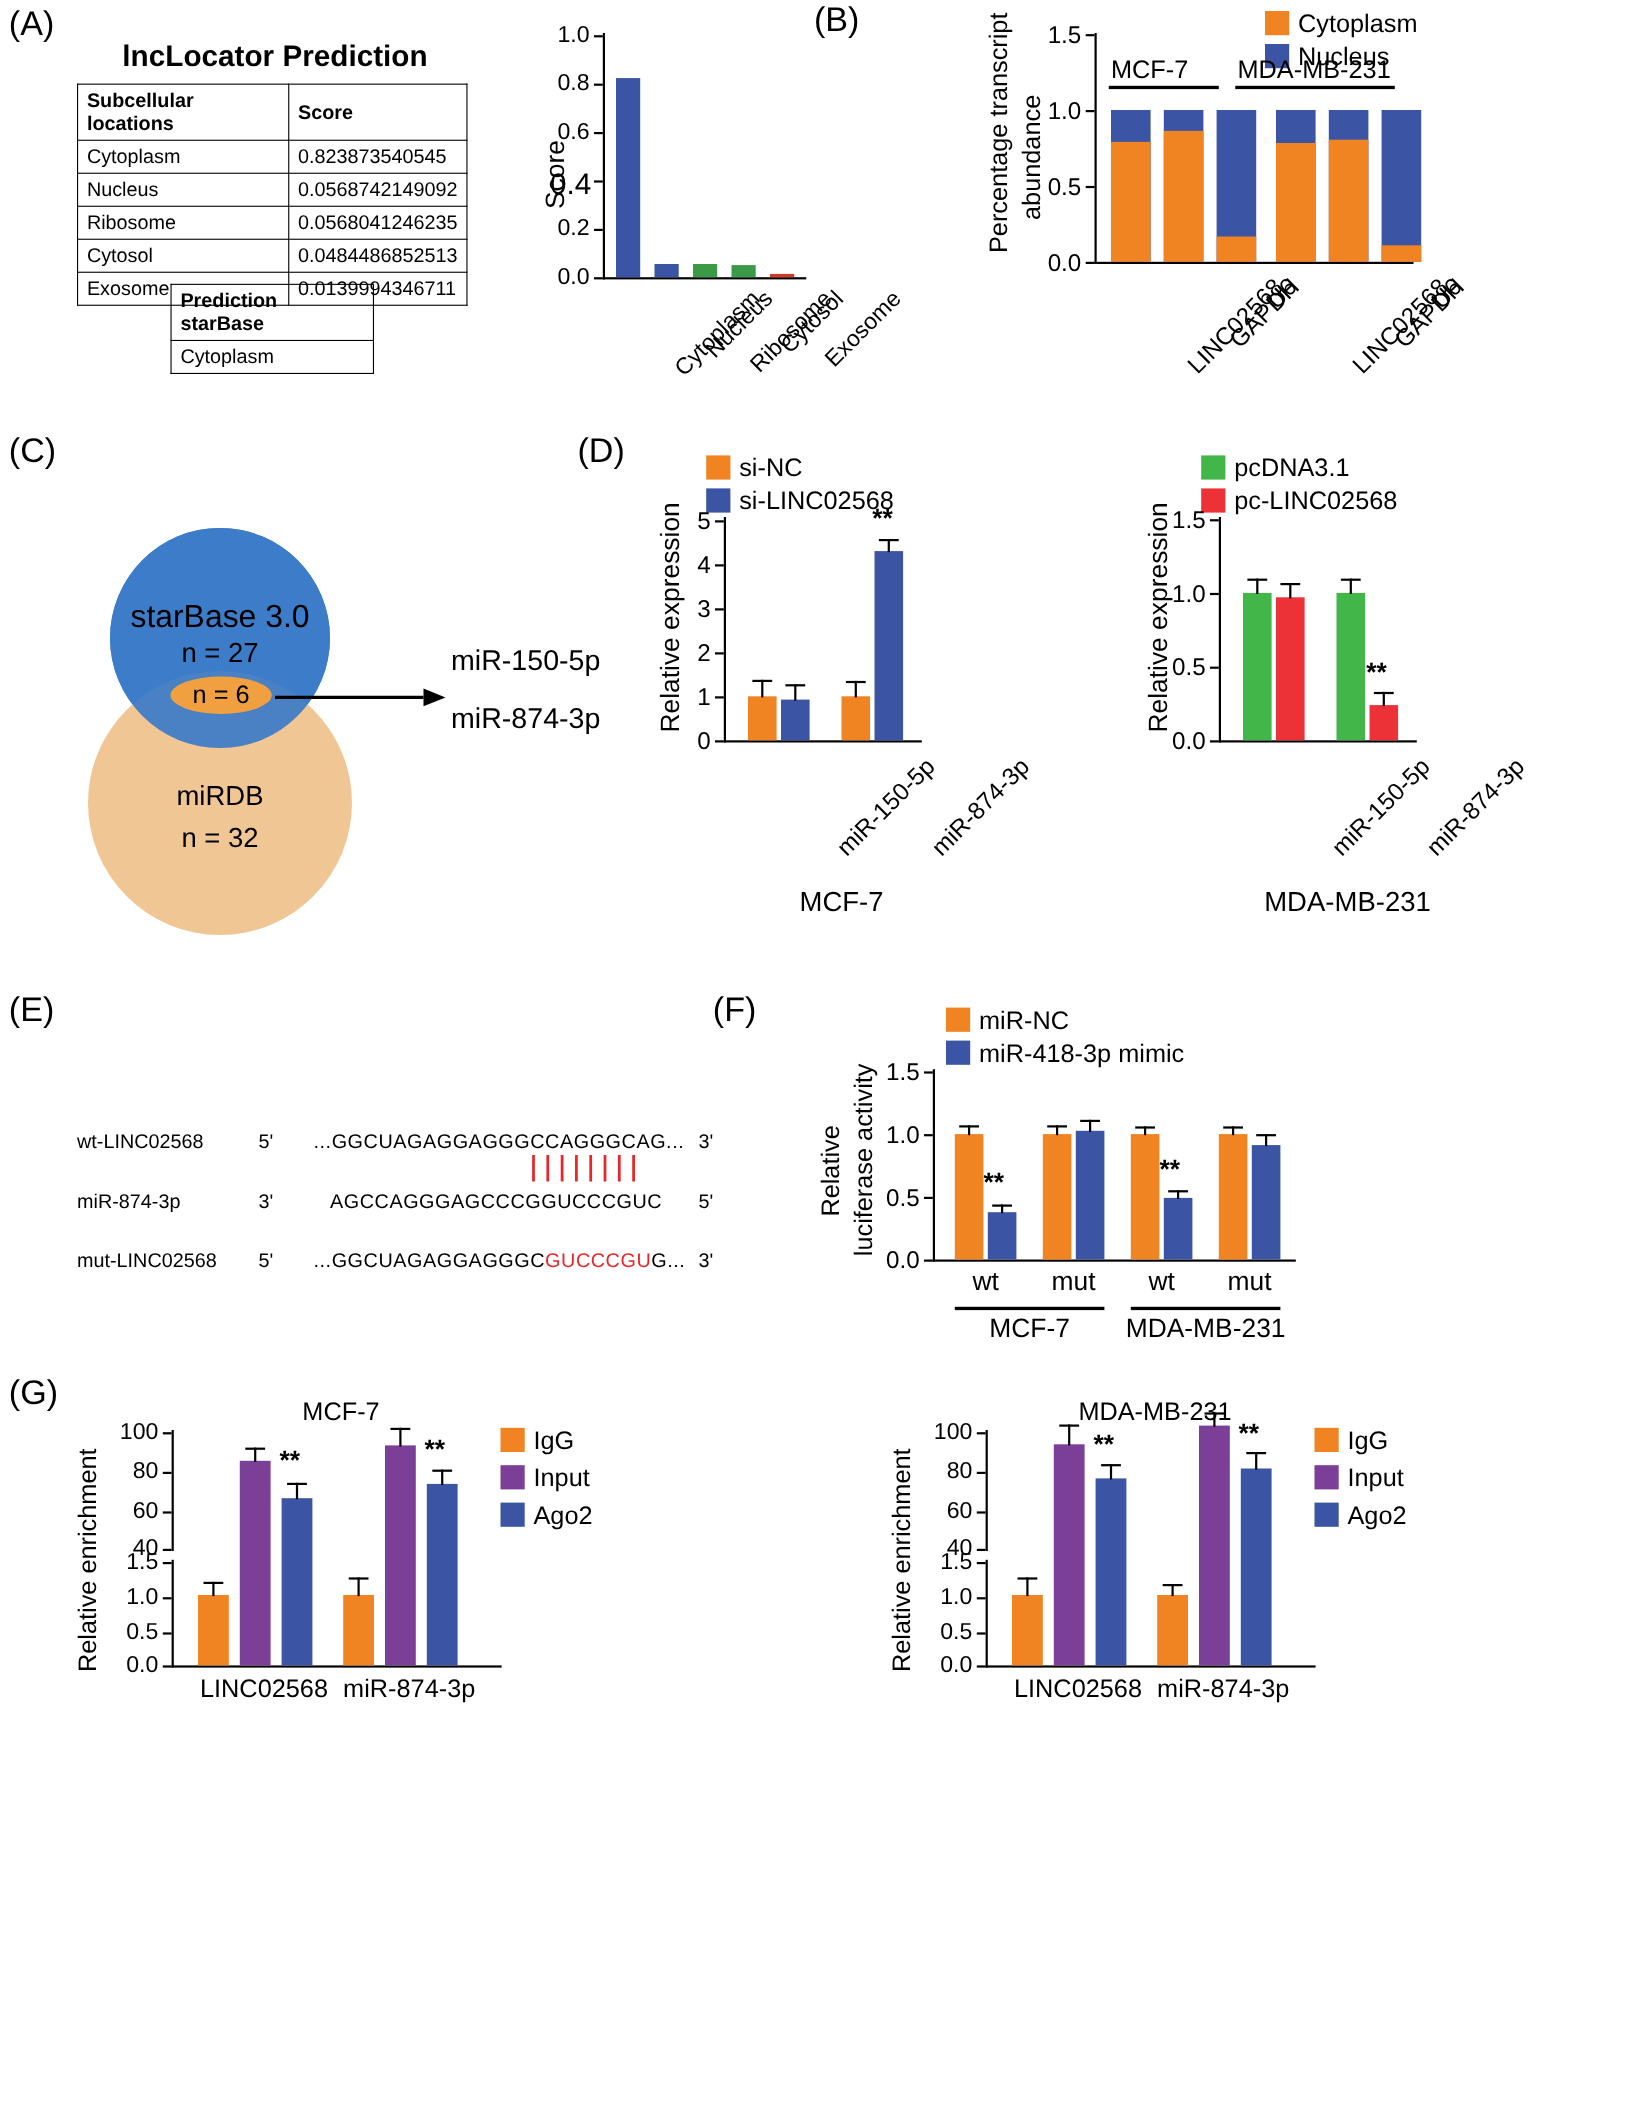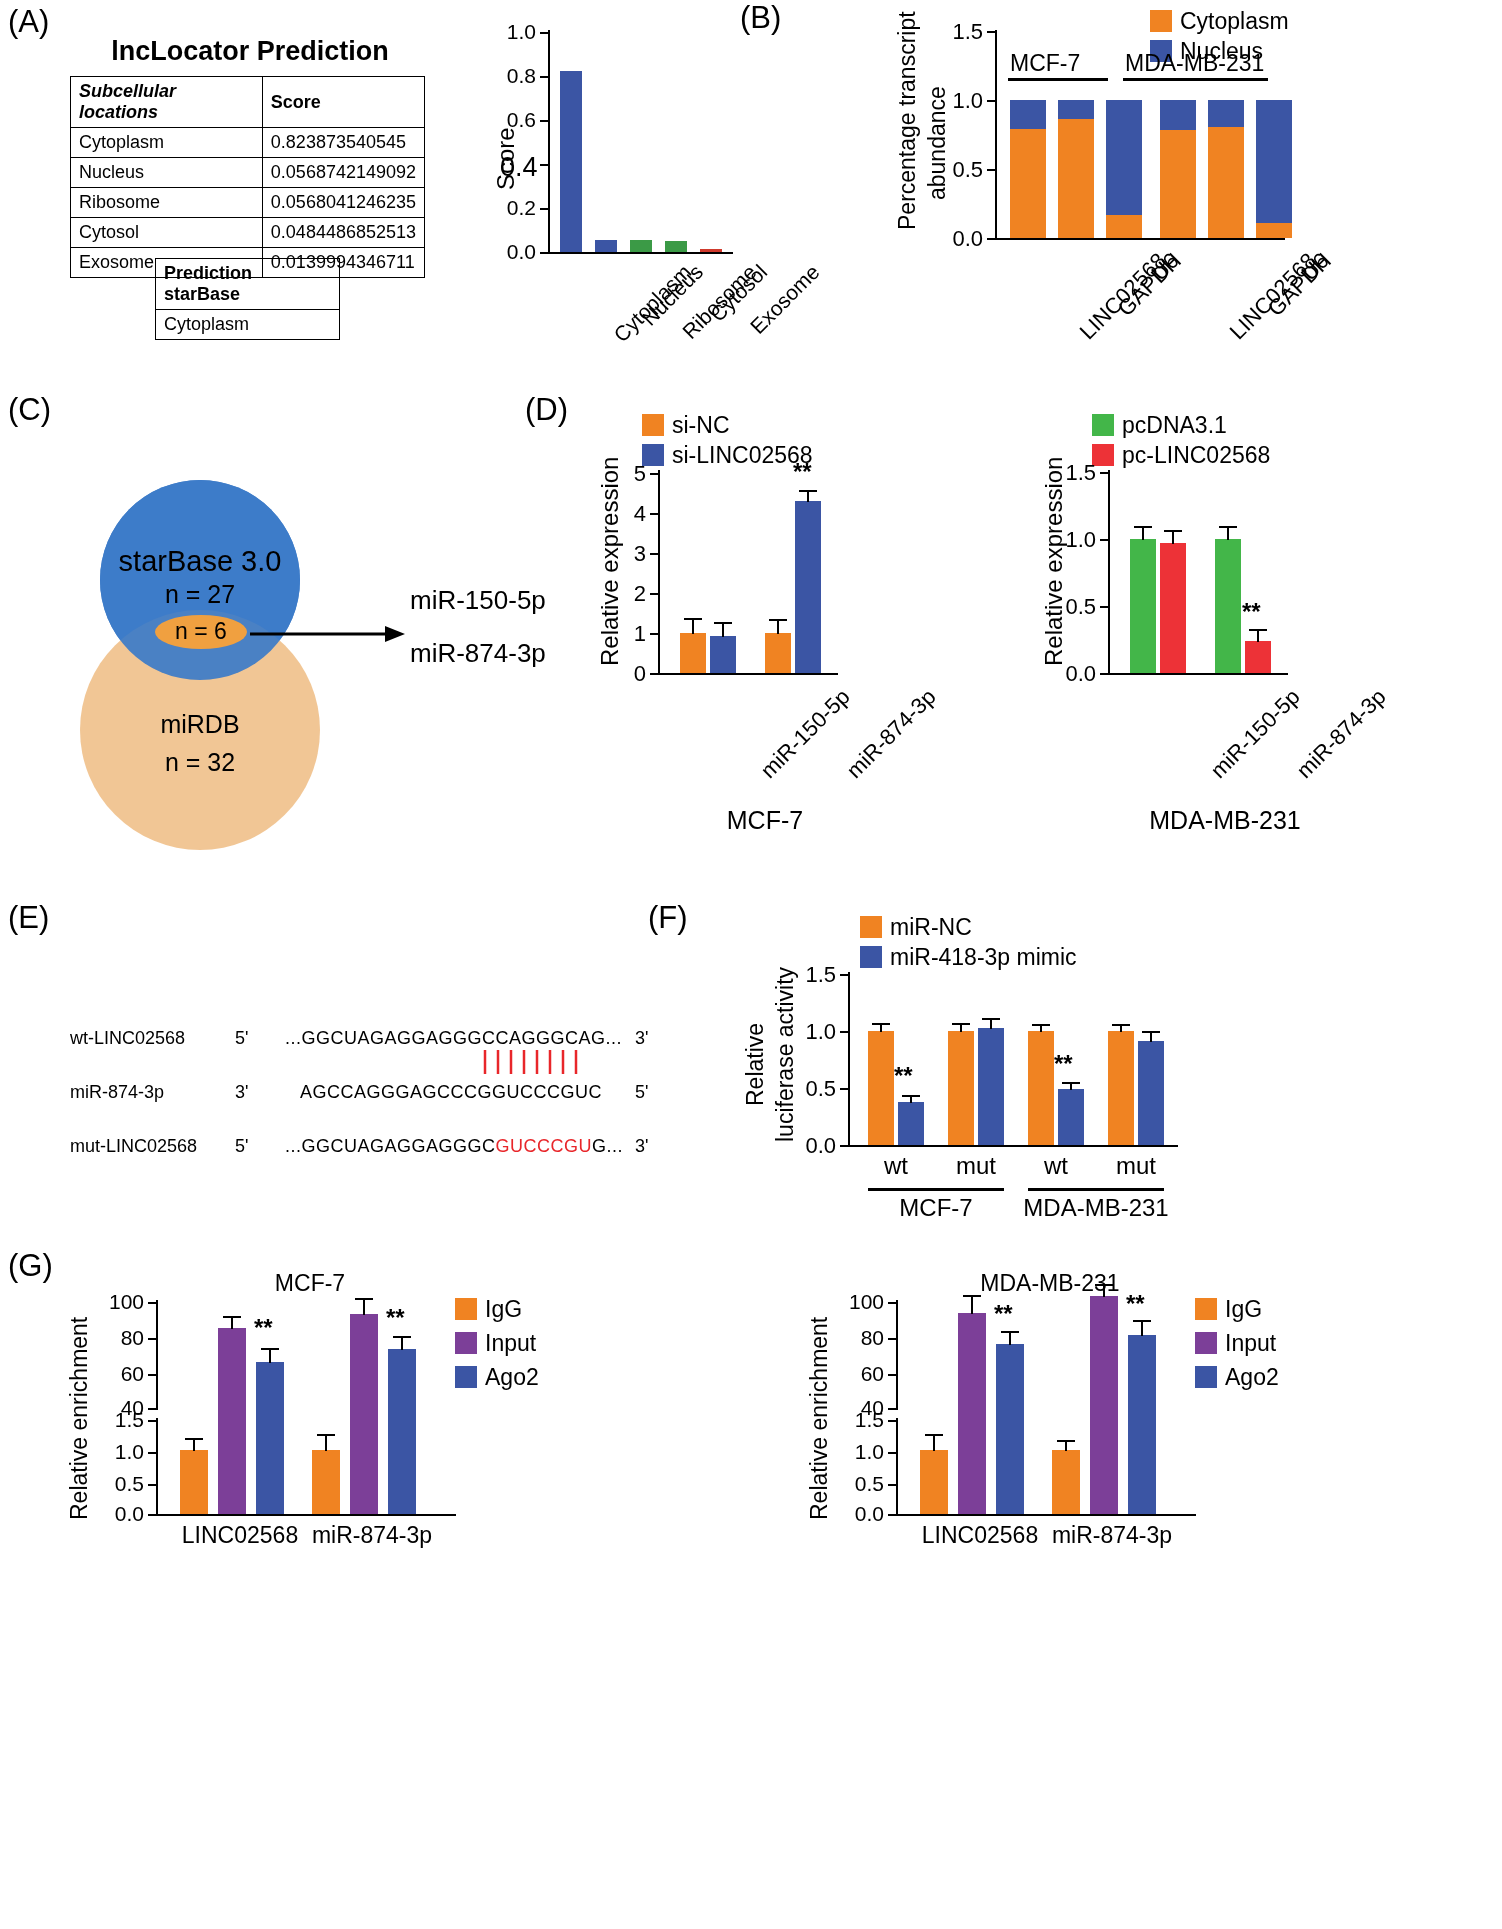--- a/index.html
+++ b/index.html
@@ -24,21 +24,21 @@
 </head>
 <body>
 
 <div class="panel-label" style="left:8px;top:4px;">(A)</div>
 
 <div class="abs" style="left:80px;top:36px;width:340px;text-align:center;font-size:27px;font-weight:bold;">lncLocator Prediction</div>
 
 <table class="lnc" style="position:absolute;left:70px;top:76px;width:355px;">
   <tbody>
       <tr>
-    <td style="font-weight:bold;width:200px;font-style:italic;">Subcellular locations</td>
+    <td style="font-weight:bold;width:200px;">Subcellular locations</td>
     <td style="font-weight:bold;">Score</td>
   </tr>
   <tr>
     <td>Cytoplasm</td>
     <td>0.823873540545</td>
   </tr>
   <tr>
     <td>Nucleus</td>
     <td>0.0568742149092</td>
   </tr>

